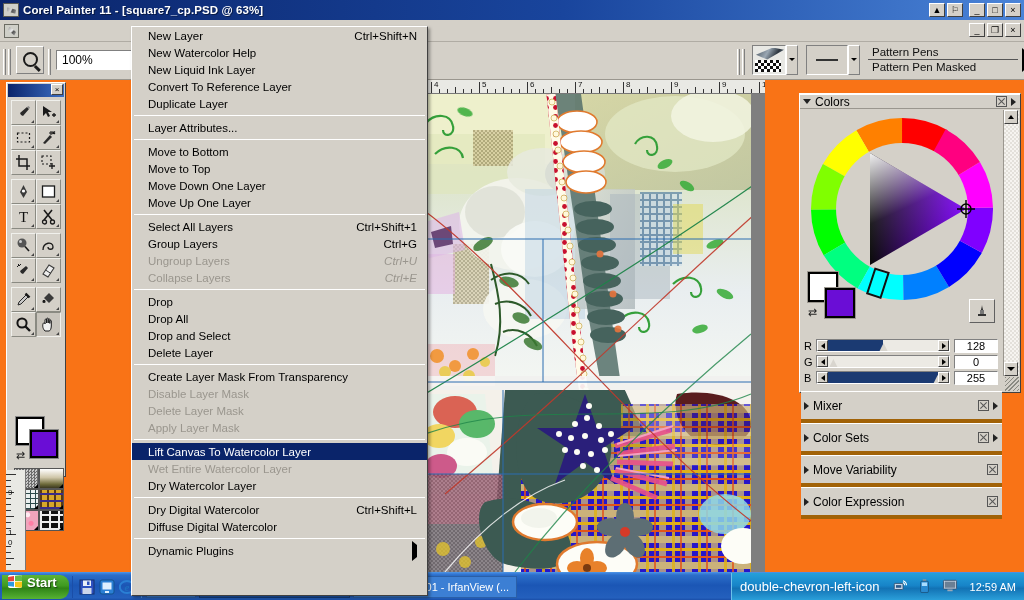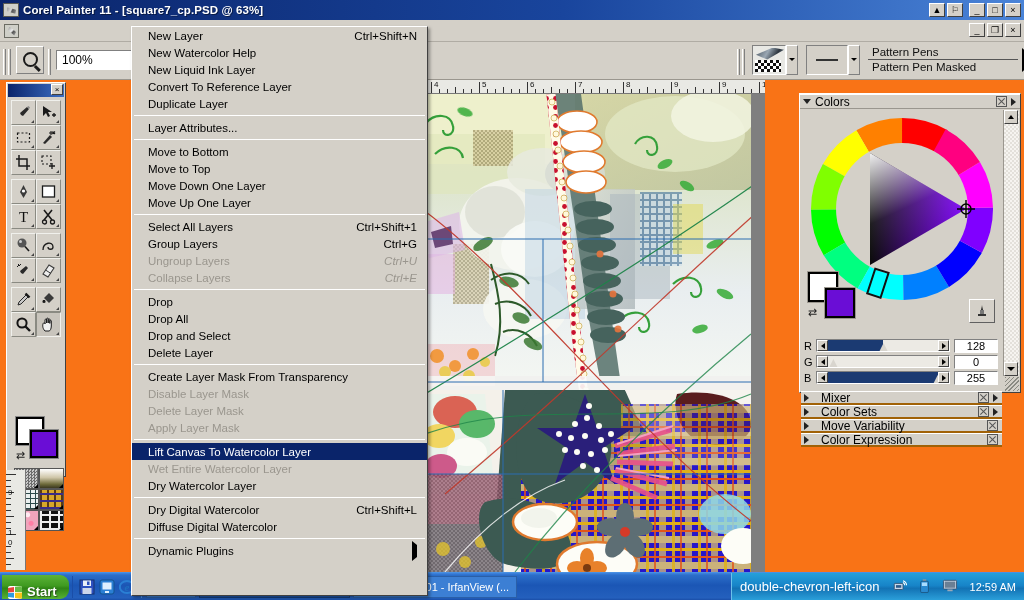--- a/index.html
+++ b/index.html
@@ -229,21 +229,21 @@
   .palwin {
     position:absolute; left:799px; top:93px; width:222px; height:300px;
     background:#d4d0c8;
     border:1px solid; border-color:#fff #404040 #404040 #fff;
   }
   .palhdr {
     height:15px; background:#d4d0c8; display:flex; align-items:center;
     border-bottom:1px solid #9a968e; padding-left:3px;
     border-top:1px solid #fff;
   }
-  .palhdr.sub { border-top:1px solid #fff; border-bottom:2px solid #a16207; height:14px;gap:8px; }
+  .palhdr.sub { border-top:1px solid #fff; border-bottom:4px solid #a16207; height:32px; }
   .palhdr .tri { margin-right:4px; }
   .tri-dn { width:0;height:0;border-left:4px solid transparent;
     border-right:4px solid transparent;border-top:5px solid #222; }
   .tri-rt { width:0;height:0;border-top:4px solid transparent;
     border-bottom:4px solid transparent;border-left:5px solid #222; }
   .palhdr .ttl { font-size:12px; color:#000; }
   .palhdr .acts { margin-left:auto; display:flex; align-items:center; gap:4px; padding-right:4px;}
   .boxx {
     width:11px;height:11px;border:1px solid #555; position:relative; background:#d4d0c8;
   }
@@ -320,21 +320,21 @@
   .taskbar {
     position:absolute; left:0; bottom:0; width:1024px; height:28px;
     background:linear-gradient(to bottom,#3f85e0 0%,#2c6ec9 8%,#1b56b5 45%,#2460bd 92%,#1a4ea8 100%);
     display:flex; align-items:center;
     border-top:1px solid #4a90e2;
   }
   .startbtn {
     height:24px; margin:2px 3px 2px 2px; padding:0 12px 0 6px;
     background:linear-gradient(to bottom,#5cb338 0%,#3f9a20 45%,#2f8416 55%,#57b234 100%);
     border-radius: 0 9px 9px 0;
-    display:flex; align-items:flex-end; gap:5px;
+    display:flex; align-items:flex-start; gap:5px;
     color:#fff; font-weight:bold; font-size:13px;
     text-shadow: 1px 1px 1px rgba(0,0,0,0.5);
   }
   .flag {
     width:14px;height:13px; position:relative; border-radius:2px; overflow:hidden;
     background:#fff;
   }
   .qlaunch { display:flex; align-items:center; gap:4px; padding:0 6px;
              border-left:1px solid #1a4ea8; border-right:1px solid #4a90e2; height:22px;}
   .qicon { width:16px; height:16px; }

